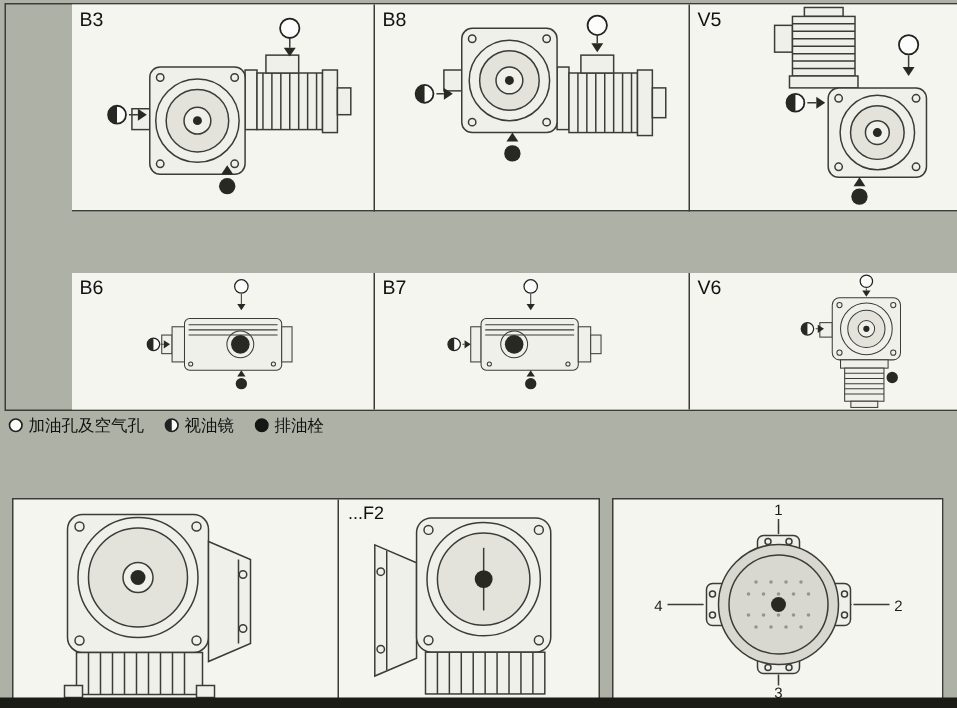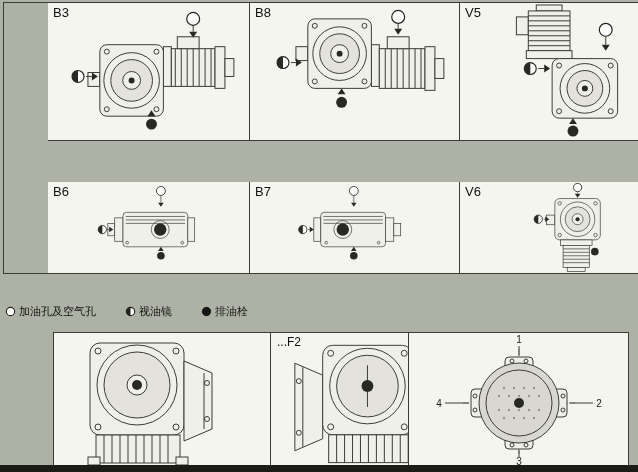--- a/index.html
+++ b/index.html
@@ -11,27 +11,27 @@
         border:1px solid var(--line,#3b3b38);padding-left:44px;}
   .cell{position:relative;background:var(--panel-bg,#f5f5ef);
         border-right:1px solid var(--line,#3b3b38);
         border-bottom:1px solid var(--line,#3b3b38);}
   .cell:nth-child(3n){border-right:none;}
   .cell:nth-child(n+4){border-bottom:none;margin-top:41px;}
   .cell-label{position:absolute;top:2px;left:5px;font-size:13px;z-index:2;}
   .cell svg{position:absolute;left:0;top:0;width:100%;height:100%;}
 
   .legend{position:absolute;left:4px;top:276px;display:flex;align-items:center;
-          gap:28px;font-size:11px;margin-top:28px;}
+          gap:12px;font-size:11px;}
   .legend-item{display:flex;align-items:center;gap:2px;}
   .legend-item svg{width:13px;height:13px;display:block;}
 
   .box{position:absolute;background:var(--panel-bg,#f5f5ef);
        border:1px solid var(--line,#3b3b38);}
-  #box-lm{left:8px;top:332px;width:390px;height:133px;display:flex;margin-left:45px;}
+  #box-lm{left:8px;top:332px;width:390px;height:133px;display:flex;}
   .sub{position:relative;height:100%;}
   .sub-left{width:216px;border-right:1px solid var(--line,#3b3b38);}
   .sub-right{flex:1;}
   .sub svg{position:absolute;left:0;top:0;width:100%;height:100%;}
   #box-right{left:408px;top:332px;width:219px;height:133px;}
   #box-right svg{position:absolute;left:0;top:0;width:100%;height:100%;}
   .f2-label{position:absolute;top:2px;left:6px;font-size:12px;z-index:2;}
 
   .bottom-band{position:absolute;left:0;top:465px;width:638px;height:7px;
                background:var(--footer-band,#1c1c17);}

